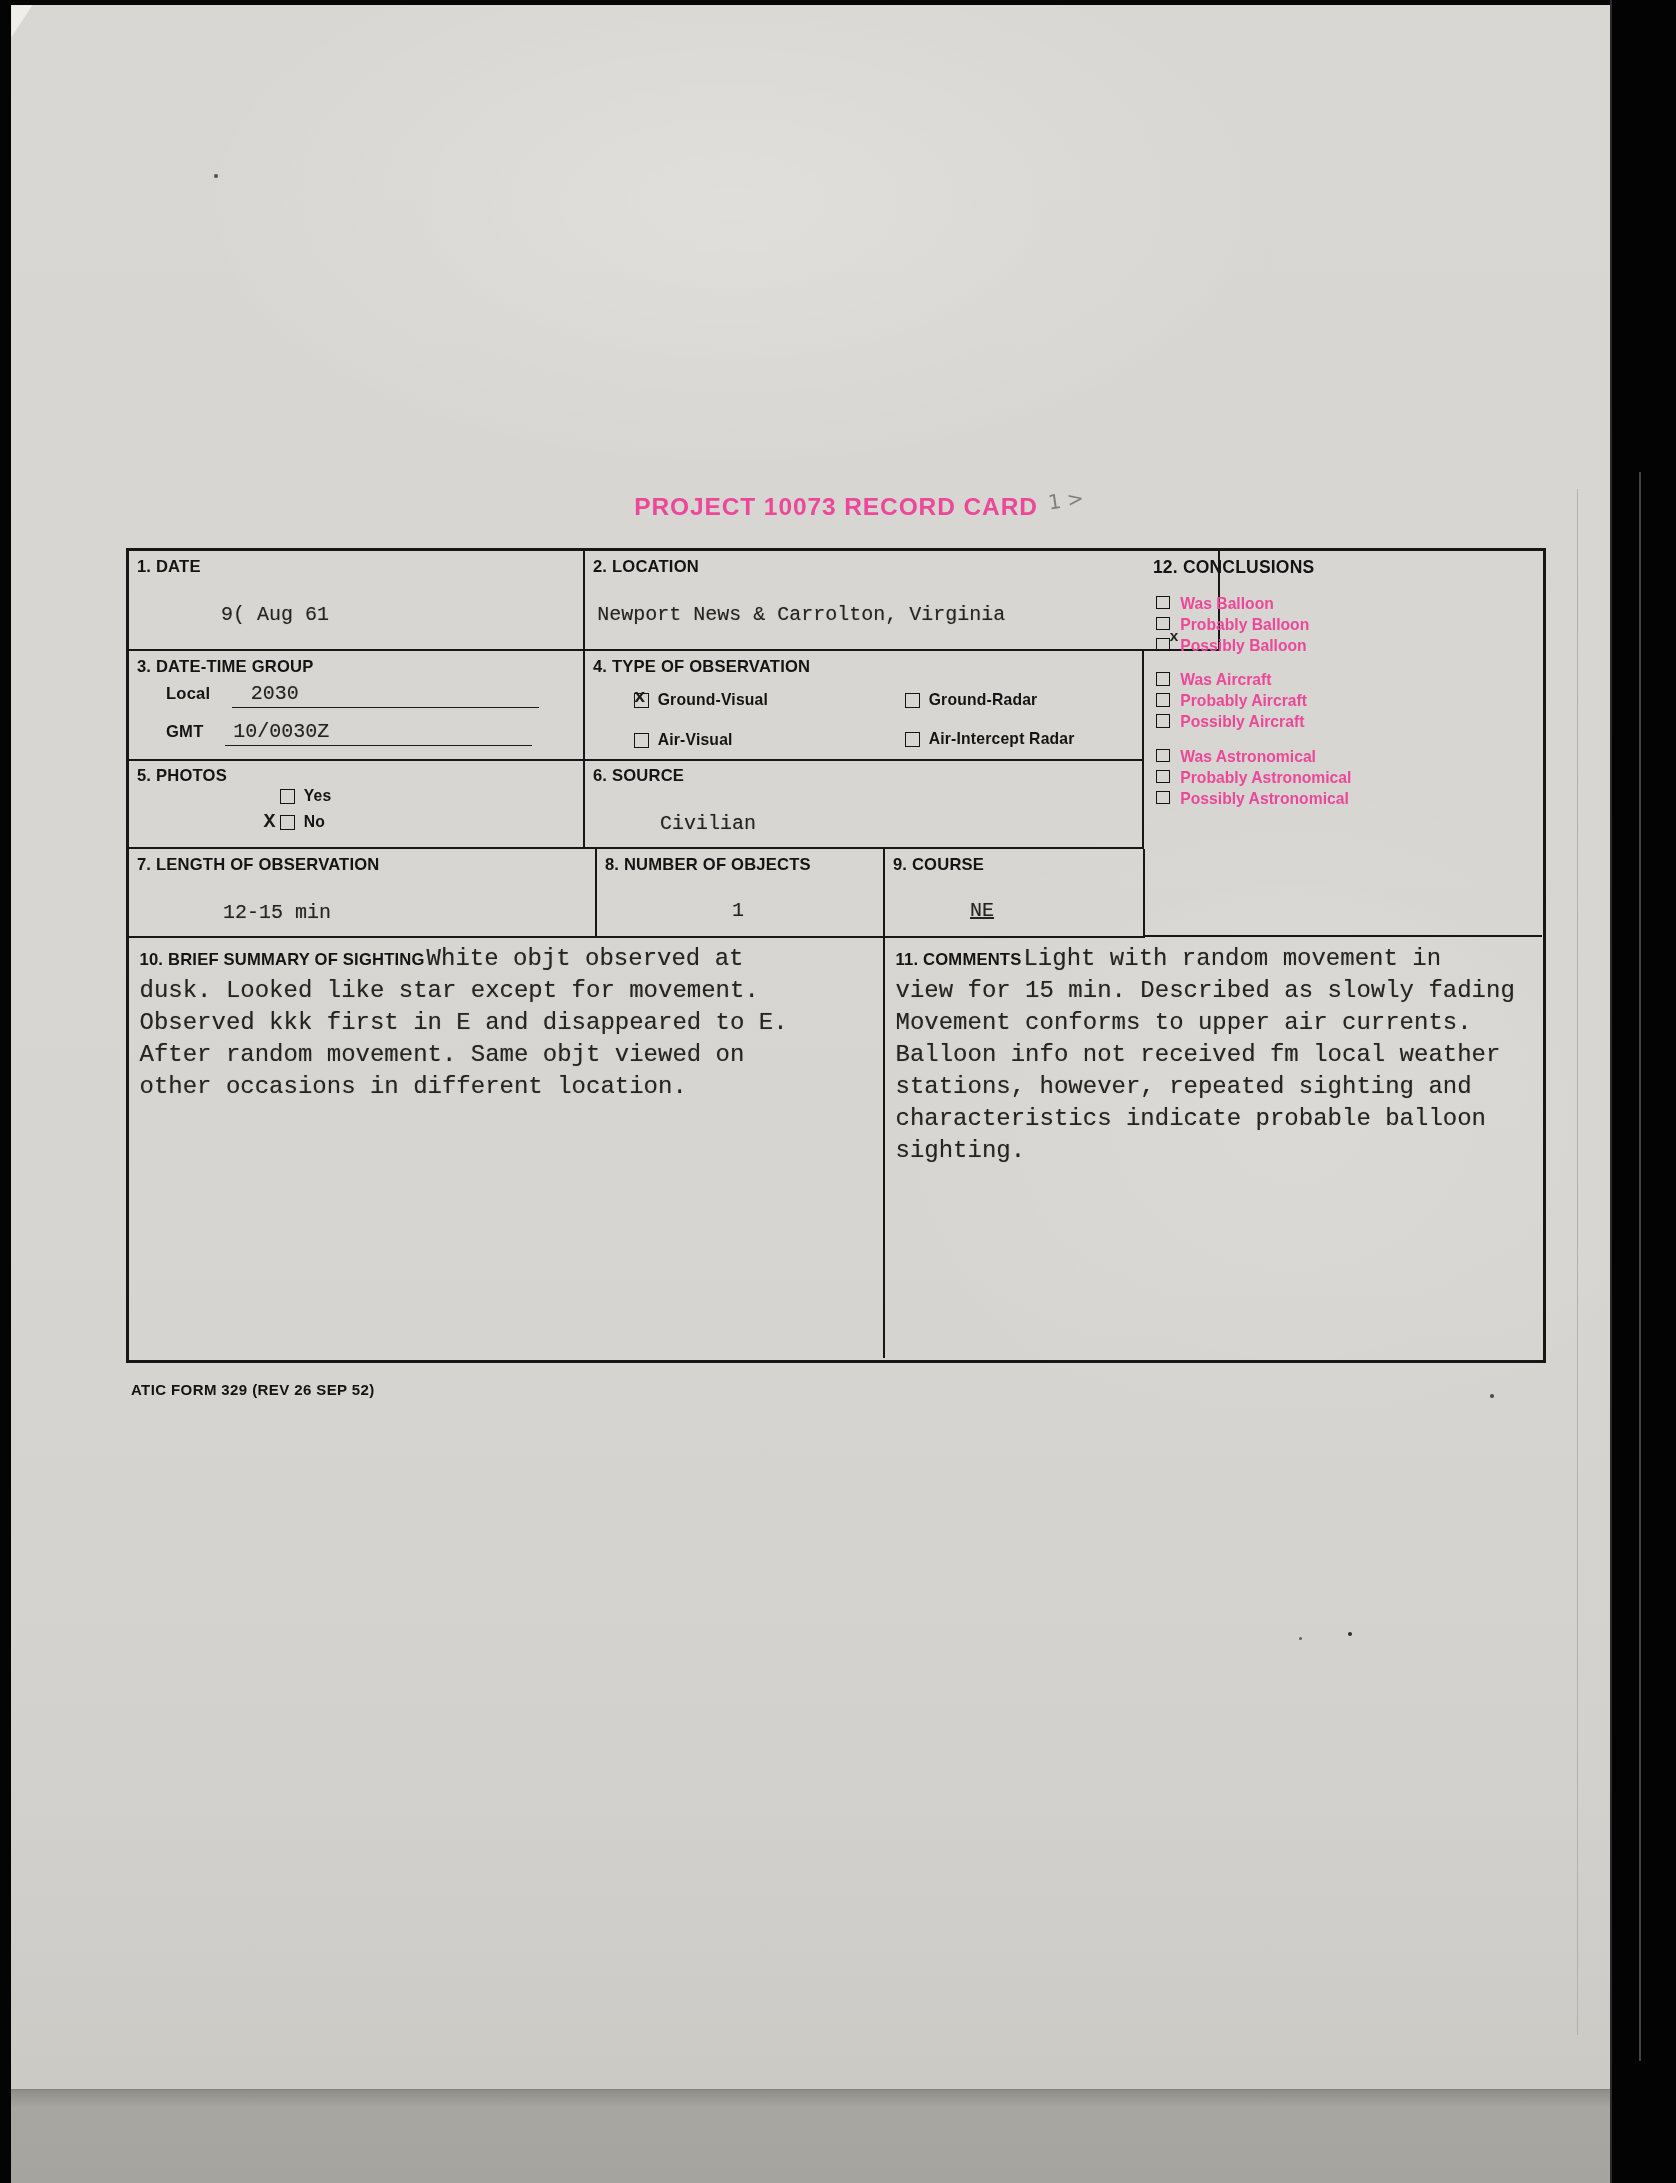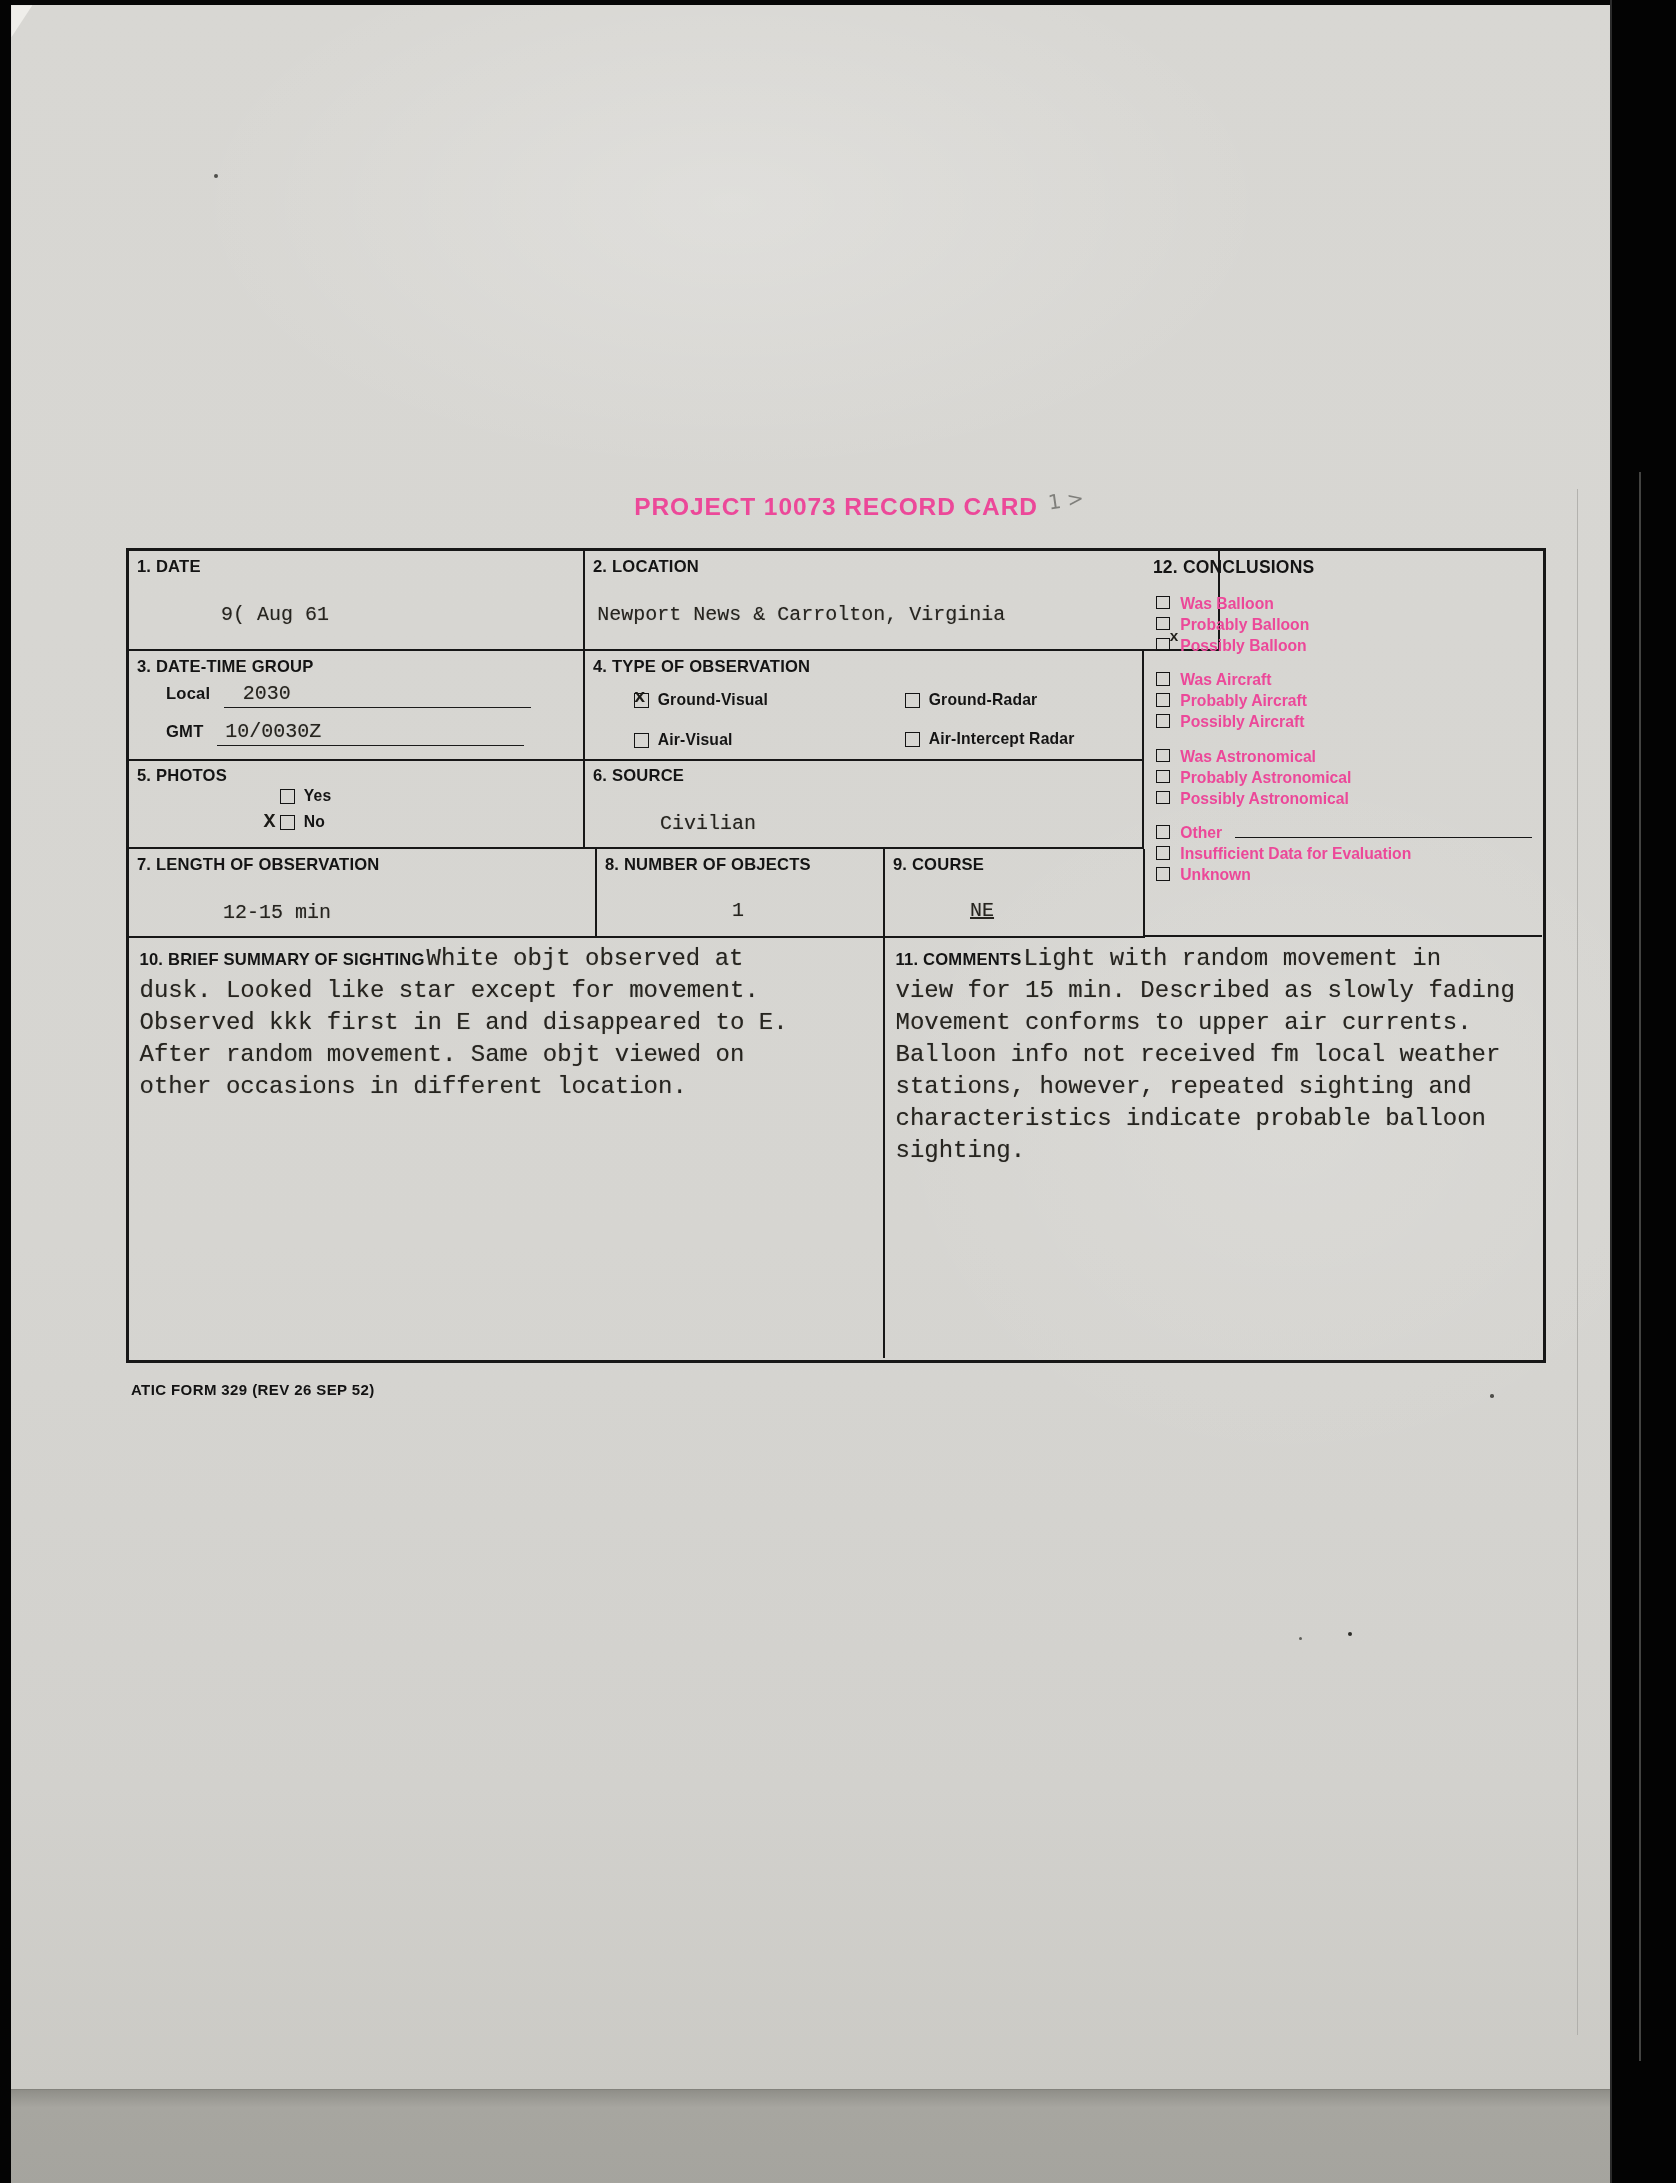--- a/index.html
+++ b/index.html
@@ -68,21 +68,21 @@
   .mark { position:absolute; font-family:"Liberation Mono", monospace; font-weight:bold; color:#1d1c18; }
   .mark-over  { left:-0.9px; top:-7.9px; font-size:19px; }
   .mark-right { left:12.2px; top:-9.6px; font-size:15px; }
   .mark-left  { left:-17.5px; top:-5.2px; font-size:20px; }
 
   .opt { position:absolute; display:flex; align-items:center; gap:8.7px; }
   .opt .flabel { font-size:15.7px; }
 
   
   .dtg-row { position:absolute; display:flex; align-items:baseline; }
-  .uline { display:inline-block; border-bottom:1.7px solid #1b1b1b; width:288px; padding:0 0 1.7px 18.3px; margin-left:14px; }
+  .uline { display:inline-block; border-bottom:1.7px solid #1b1b1b; width:288px; padding:0 0 1.7px 18.3px; margin-left:22px; }
 
   
   .concl-list { position:absolute; left:11.4px; top:45px; right:8.7px; }
   .cgroup { margin-bottom:19px; }
   .crow { display:flex; align-items:flex-start; gap:10.5px; margin-bottom:5.2px; }
   .crow .clabel { font-weight:bold; font-size:15.7px; color:#ec4899; line-height:15.7px; white-space:nowrap; }
   .fill-line { flex:1; border-bottom:1.7px solid #161616; height:11.4px; margin-left:2.6px; margin-right:1.7px; }
 
   
   .para { position:absolute; left:10.5px; top:7.9px; right:4.4px; line-height:28px; }
@@ -185,41 +185,20 @@
           <span class="clabel">Probably Astronomical</span>
         </div>
         <div class="crow">
           <span class="cb cb-sm">
               <span class="mark mark-right"></span>
             </span>
           <span class="clabel">Possibly Astronomical</span>
         </div>
       </div>
 
-      <div class="cgroup">
-        <div class="crow">
-          <span class="cb cb-sm">
-              <span class="mark mark-right"></span>
-            </span>
-          <span class="clabel">Other</span>
-          <span class="fill-line"></span>
-        </div>
-        <div class="crow">
-          <span class="cb cb-sm">
-              <span class="mark mark-right"></span>
-            </span>
-          <span class="clabel">Insufficient Data for Evaluation</span>
-        </div>
-        <div class="crow">
-          <span class="cb cb-sm">
-              <span class="mark mark-right"></span>
-            </span>
-          <span class="clabel">Unknown</span>
-        </div>
-      </div>
 
     </div>
   </div>
 
   <div class="cell br bb" style="left:0;top:100px;width:456px;height:110px;">
     <span class="flabel">3. DATE-TIME GROUP</span>
     <div class="dtg-row" style="left:37px;top:31px;">
       <span class="flabel">Local</span>
       <span class="uline typed">2030</span>
     </div>

